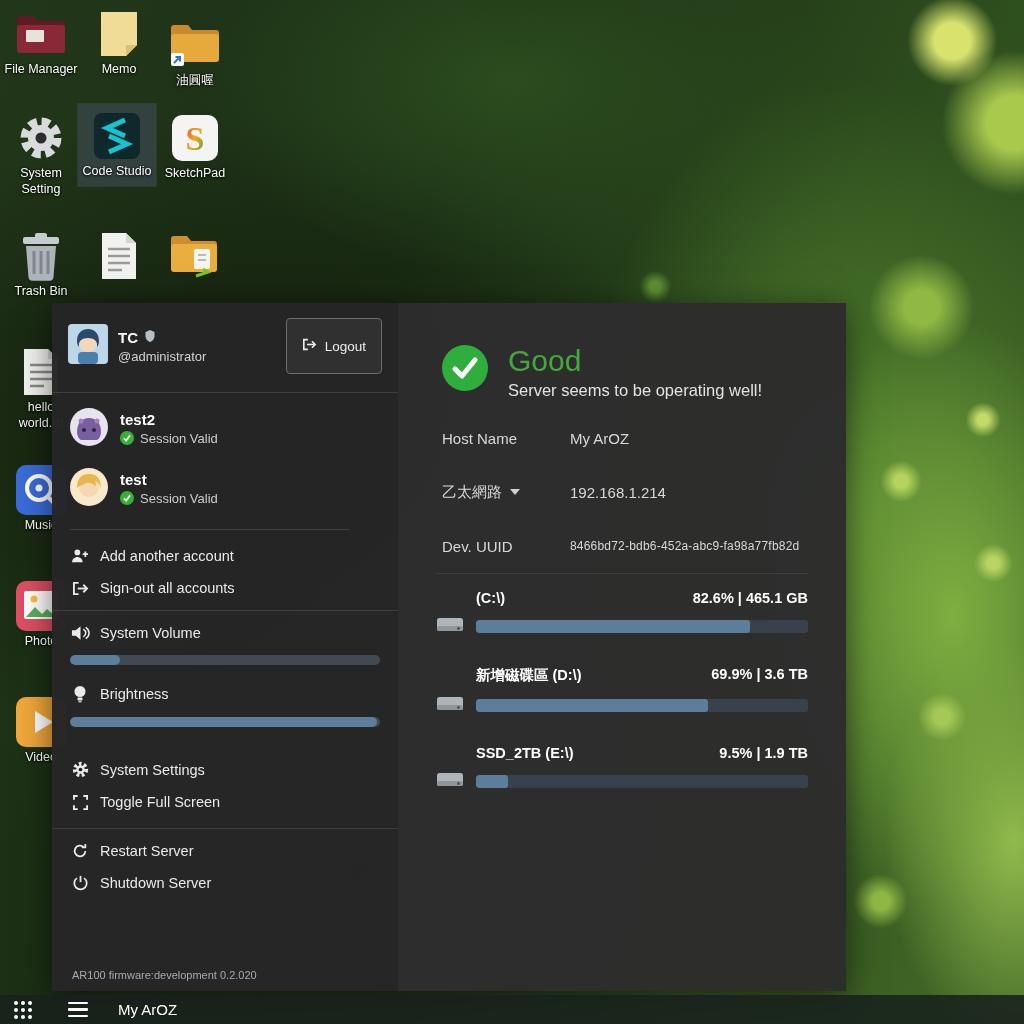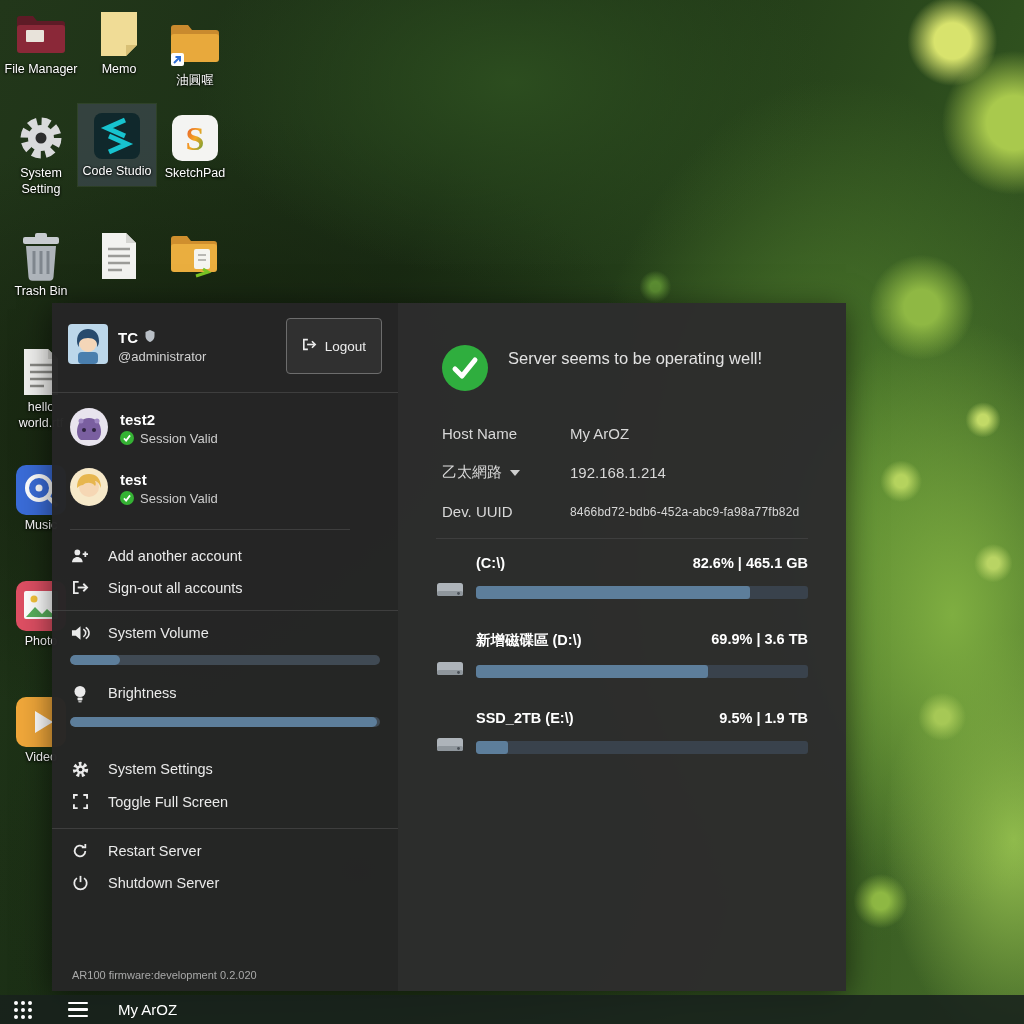--- a/index.html
+++ b/index.html
@@ -41,30 +41,30 @@
   .hr.partial{width:280px;margin:10px 48px 10px 18px;}
   .user-header{display:flex;align-items:center;gap:10px;padding:15px 16px 12px;}
   .user-id{flex:1;min-width:0;}
   .user-name{font-size:15px;font-weight:bold;color:#fff;display:flex;align-items:center;gap:6px;}
   .user-handle{font-size:13px;color:#d2d2d2;margin-top:3px;}
   .logout-btn{display:flex;align-items:center;gap:8px;background:#303030;border:1px solid #6d6d6d;
     border-radius:4px;color:#ececec;font-size:13.5px;padding:19px 15px;cursor:pointer;font-family:inherit;}
   .account{display:flex;align-items:center;gap:12px;padding:9px 18px;cursor:pointer;}
   .acc-name{font-size:15px;font-weight:bold;color:#fff;}
   .acc-status{display:flex;gap:6px;font-size:13px;color:#cdcdcd;margin-top:3px;}
-  .menu-row{display:flex;align-items:flex-start;gap:18px;padding:8px 18px;font-size:14.5px;color:#eaeaea;cursor:pointer;}
+  .menu-row{display:flex;align-items:center;gap:10px;padding:8px 18px;font-size:14.5px;color:#eaeaea;cursor:pointer;}
   .menu-row .mi{width:20px;display:flex;justify-content:center;align-items:center;}
   .track{height:10px;background:#404a54;border-radius:5px;margin:6px 18px 12px 18px;overflow:hidden;cursor:pointer;}
   .track .fill{height:100%;background:#5d7e9b;border-radius:5px;}
   .firmware{font-size:11px;color:#a9a9a9;padding:6px 20px 10px;margin-top:auto;}
   
   .status-head{display:flex;align-items:flex-start;gap:20px;padding:8px 0 0 6px;}
   .status-title{font-size:30px;color:#44a93c;line-height:1.05;}
   .status-sub{font-size:16.5px;color:#e2e2e2;margin-top:4px;}
-  .fields{margin:30px 0 6px 6px;display:grid;grid-template-columns:128px 1fr;row-gap:21px;align-items:center;
+  .fields{margin:30px 0 6px 6px;display:grid;grid-template-columns:128px 1fr;row-gap:36px;align-items:center;
     font-size:15px;color:#d8d8d8;}
   .f-label{display:flex;align-items:center;gap:8px;}
   .caret{width:0;height:0;border-left:5px solid transparent;border-right:5px solid transparent;border-top:6px solid #cfcfcf;display:inline-block;}
   .uuid-val{font-size:12px;letter-spacing:.2px;}
   .disks{margin-top:16px;}
   .disk{margin-bottom:27px;}
   .disk-head{display:flex;justify-content:space-between;margin-left:40px;font-size:14.5px;font-weight:bold;color:#fff;margin-bottom:9px;}
   .disk-body{display:flex;align-items:center;gap:12px;}
   .bar{flex:1;height:13px;background:#39424c;border-radius:3px;overflow:hidden;}
   .bar .bar-fill{height:100%;background:#5d7e9b;border-radius:3px;}
@@ -428,20 +428,21 @@
   <div class="panel-right">
 
     <div class="status-head">
       <span>
         <svg width="46" height="46" viewBox="0 0 46 46">
             <circle cx="23" cy="23" r="23" fill="#2fae3e"></circle>
             <path d="M13 24l7 7 13-16" stroke="#fff" stroke-width="5" fill="none" stroke-linecap="round" stroke-linejoin="round"></path>
           </svg>
       </span>
       <div>
+        <div class="status-title">Good</div>
         <div class="status-sub">Server seems to be operating well!</div>
       </div>
     </div>
 
     <div class="fields">
       <div class="f-label">Host Name</div>
       <div>My ArOZ</div>
 
       <div class="f-label">
         <span>乙太網路</span>

